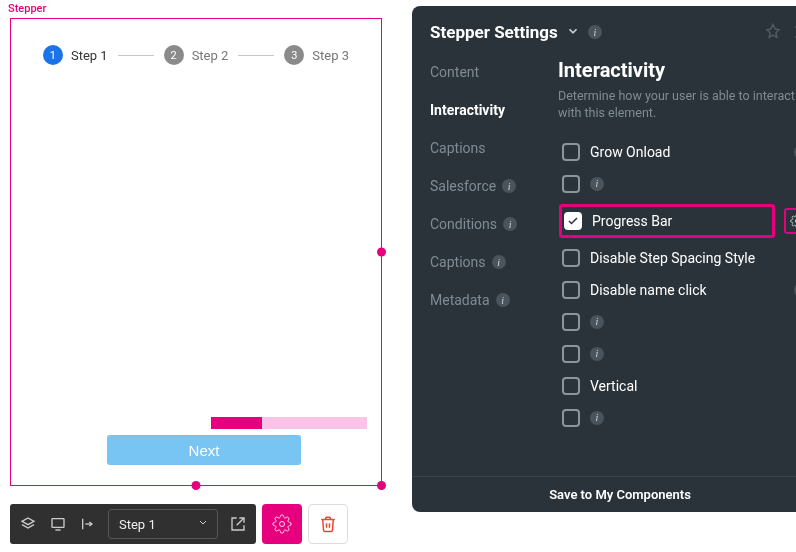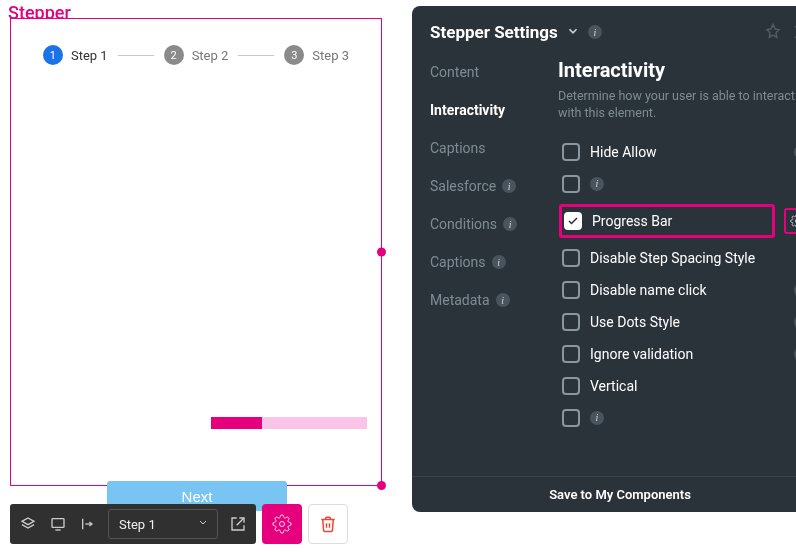--- a/index.html
+++ b/index.html
@@ -1,39 +1,39 @@
 <!DOCTYPE html>
 <html><head>
 <meta charset="utf-8">
 <style>
   * { box-sizing: border-box; margin: 0; padding: 0; }
   body { font-family: -apple-system, BlinkMacSystemFont, "Segoe UI", Roboto, sans-serif; background: #fff; width: 796px; height: 552px; position: relative; font-size: 14px; }
 
   
-  .canvas-label { position: absolute; left: 8px; top: 2px; color: #e6007e; font-size: 18px; font-weight: 500; }
+  .canvas-label { position: absolute; left: 8px; top: 2px; color: #e6007e; font-size: 11px; font-weight: 500; }
   .stepper-box { position: absolute; left: 10px; top: 18px; width: 372px; height: 468px; border: 1px solid #e6007e; background: #fff; }
   .stepper-box .midhandle-right { position:absolute; right:-5px; top:50%; width:9px; height:9px; background:#e6007e; border-radius:50%; transform:translateY(-50%); }
   .stepper-box .midhandle-bottom-center { position:absolute; left:50%; bottom:-5px; width:9px; height:9px; background:#e6007e; border-radius:50%; transform:translateX(-50%); }
   .stepper-box .midhandle-bottom-right { position:absolute; right:-5px; bottom:-5px; width:9px; height:9px; background:#e6007e; border-radius:50%; }
 
   .steps-row { display:flex; align-items:center; justify-content:center; gap:10px; padding: 26px 18px 0 18px; }
   .step { display:flex; align-items:center; gap:8px; }
   .step-dot { width:20px; height:20px; border-radius:50%; display:flex; align-items:center; justify-content:center; font-size:11px; color:#fff; }
   .step-dot.active { background:#1a73e8; }
   .step-dot.inactive { background:#8a8a8a; }
   .step-label { font-size:13px; color:#777; }
   .step-label.active { color:#333; }
   .step-connector { width:36px; height:1px; background:#c8c8c8; }
 
   .progress-wrap { position:absolute; left:200px; right:14px; top:398px; }
   .progress-track { height:12px; width:100%; background:#f9c4e7; position:relative; }
   .progress-fill { height:100%; width:33%; background:#e6007e; }
   .progress-text { text-align:center; font-size:12px; color:#555; margin-top:3px; }
 
-  .next-btn { position:absolute; left:96px; top:462px; width:180px; height:30px; background:#78c4f2; color:#fff; border:none; border-radius:3px; font-size:15px; font-weight:500; cursor:pointer; }
+  .next-btn { position:absolute; left:96px; top:416px; width:194px; height:30px; background:#78c4f2; color:#fff; border:none; border-radius:3px; font-size:15px; font-weight:500; cursor:pointer; }
 
   
   .bottom-bar { position:absolute; left:10px; top:502px; width:372px; height:44px; display:flex; align-items:center; gap:6px; }
   .bb-dark { background:#303030; border-radius:3px; display:flex; align-items:center; padding:0 8px; height:40px; gap:10px; }
   .bb-icon { color:#ccc; width:20px; height:20px; display:flex; align-items:center; justify-content:center; cursor:pointer; }
   .bb-icon svg { width:16px; height:16px; }
   .step-select { background:#303030; color:#eee; border:1px solid #555; border-radius:3px; height:30px; padding:0 26px 0 10px; font-size:13px; position:relative; display:flex; align-items:center; min-width:110px; cursor:pointer; }
   .step-select .chev { position:absolute; right:8px; top:50%; transform:translateY(-50%); }
   .bb-gear { width:40px; height:40px; background:#e6007e; border:2px solid #e6007e; border-radius:4px; display:flex; align-items:center; justify-content:center; cursor:pointer; }
   .bb-gear svg { width:20px; height:20px; stroke:#fff; fill:none; }
@@ -209,21 +209,21 @@
         <span class="info-dot">i</span>
       </div>
     </div>
 
     <div class="panel-content">
       <div class="section-title">Interactivity</div>
       <div class="section-sub">Determine how your user is able to interact with this element.</div>
 
       <div class="option-row">
         <div class="checkbox"></div>
-        <div class="label">Hide Allow</div>
+        <div class="label">Grow Onload</div>
         <span class="info-dot">i</span>
       </div>
 
       <div class="option-row">
         <div class="checkbox"></div>
         <span class="info-dot">i</span>
       </div>
 
       <div class="option-gear-wrap">
         <div class="option-row highlight" style="flex:1">
@@ -248,27 +248,25 @@
       </div>
 
       <div class="option-row">
         <div class="checkbox"></div>
         <div class="label">Disable name click</div>
         <span class="info-dot">i</span>
       </div>
 
       <div class="option-row">
         <div class="checkbox"></div>
-        <div class="label">Use Dots Style</div>
-        <span class="info-dot">i</span>
-      </div>
-
-      <div class="option-row">
-        <div class="checkbox"></div>
-        <div class="label">Ignore validation</div>
+        <span class="info-dot">i</span>
+      </div>
+
+      <div class="option-row">
+        <div class="checkbox"></div>
         <span class="info-dot">i</span>
       </div>
 
       <div class="option-row">
         <div class="checkbox"></div>
         <div class="label">Vertical</div>
       </div>
 
       <div class="option-row">
         <div class="checkbox"></div>

